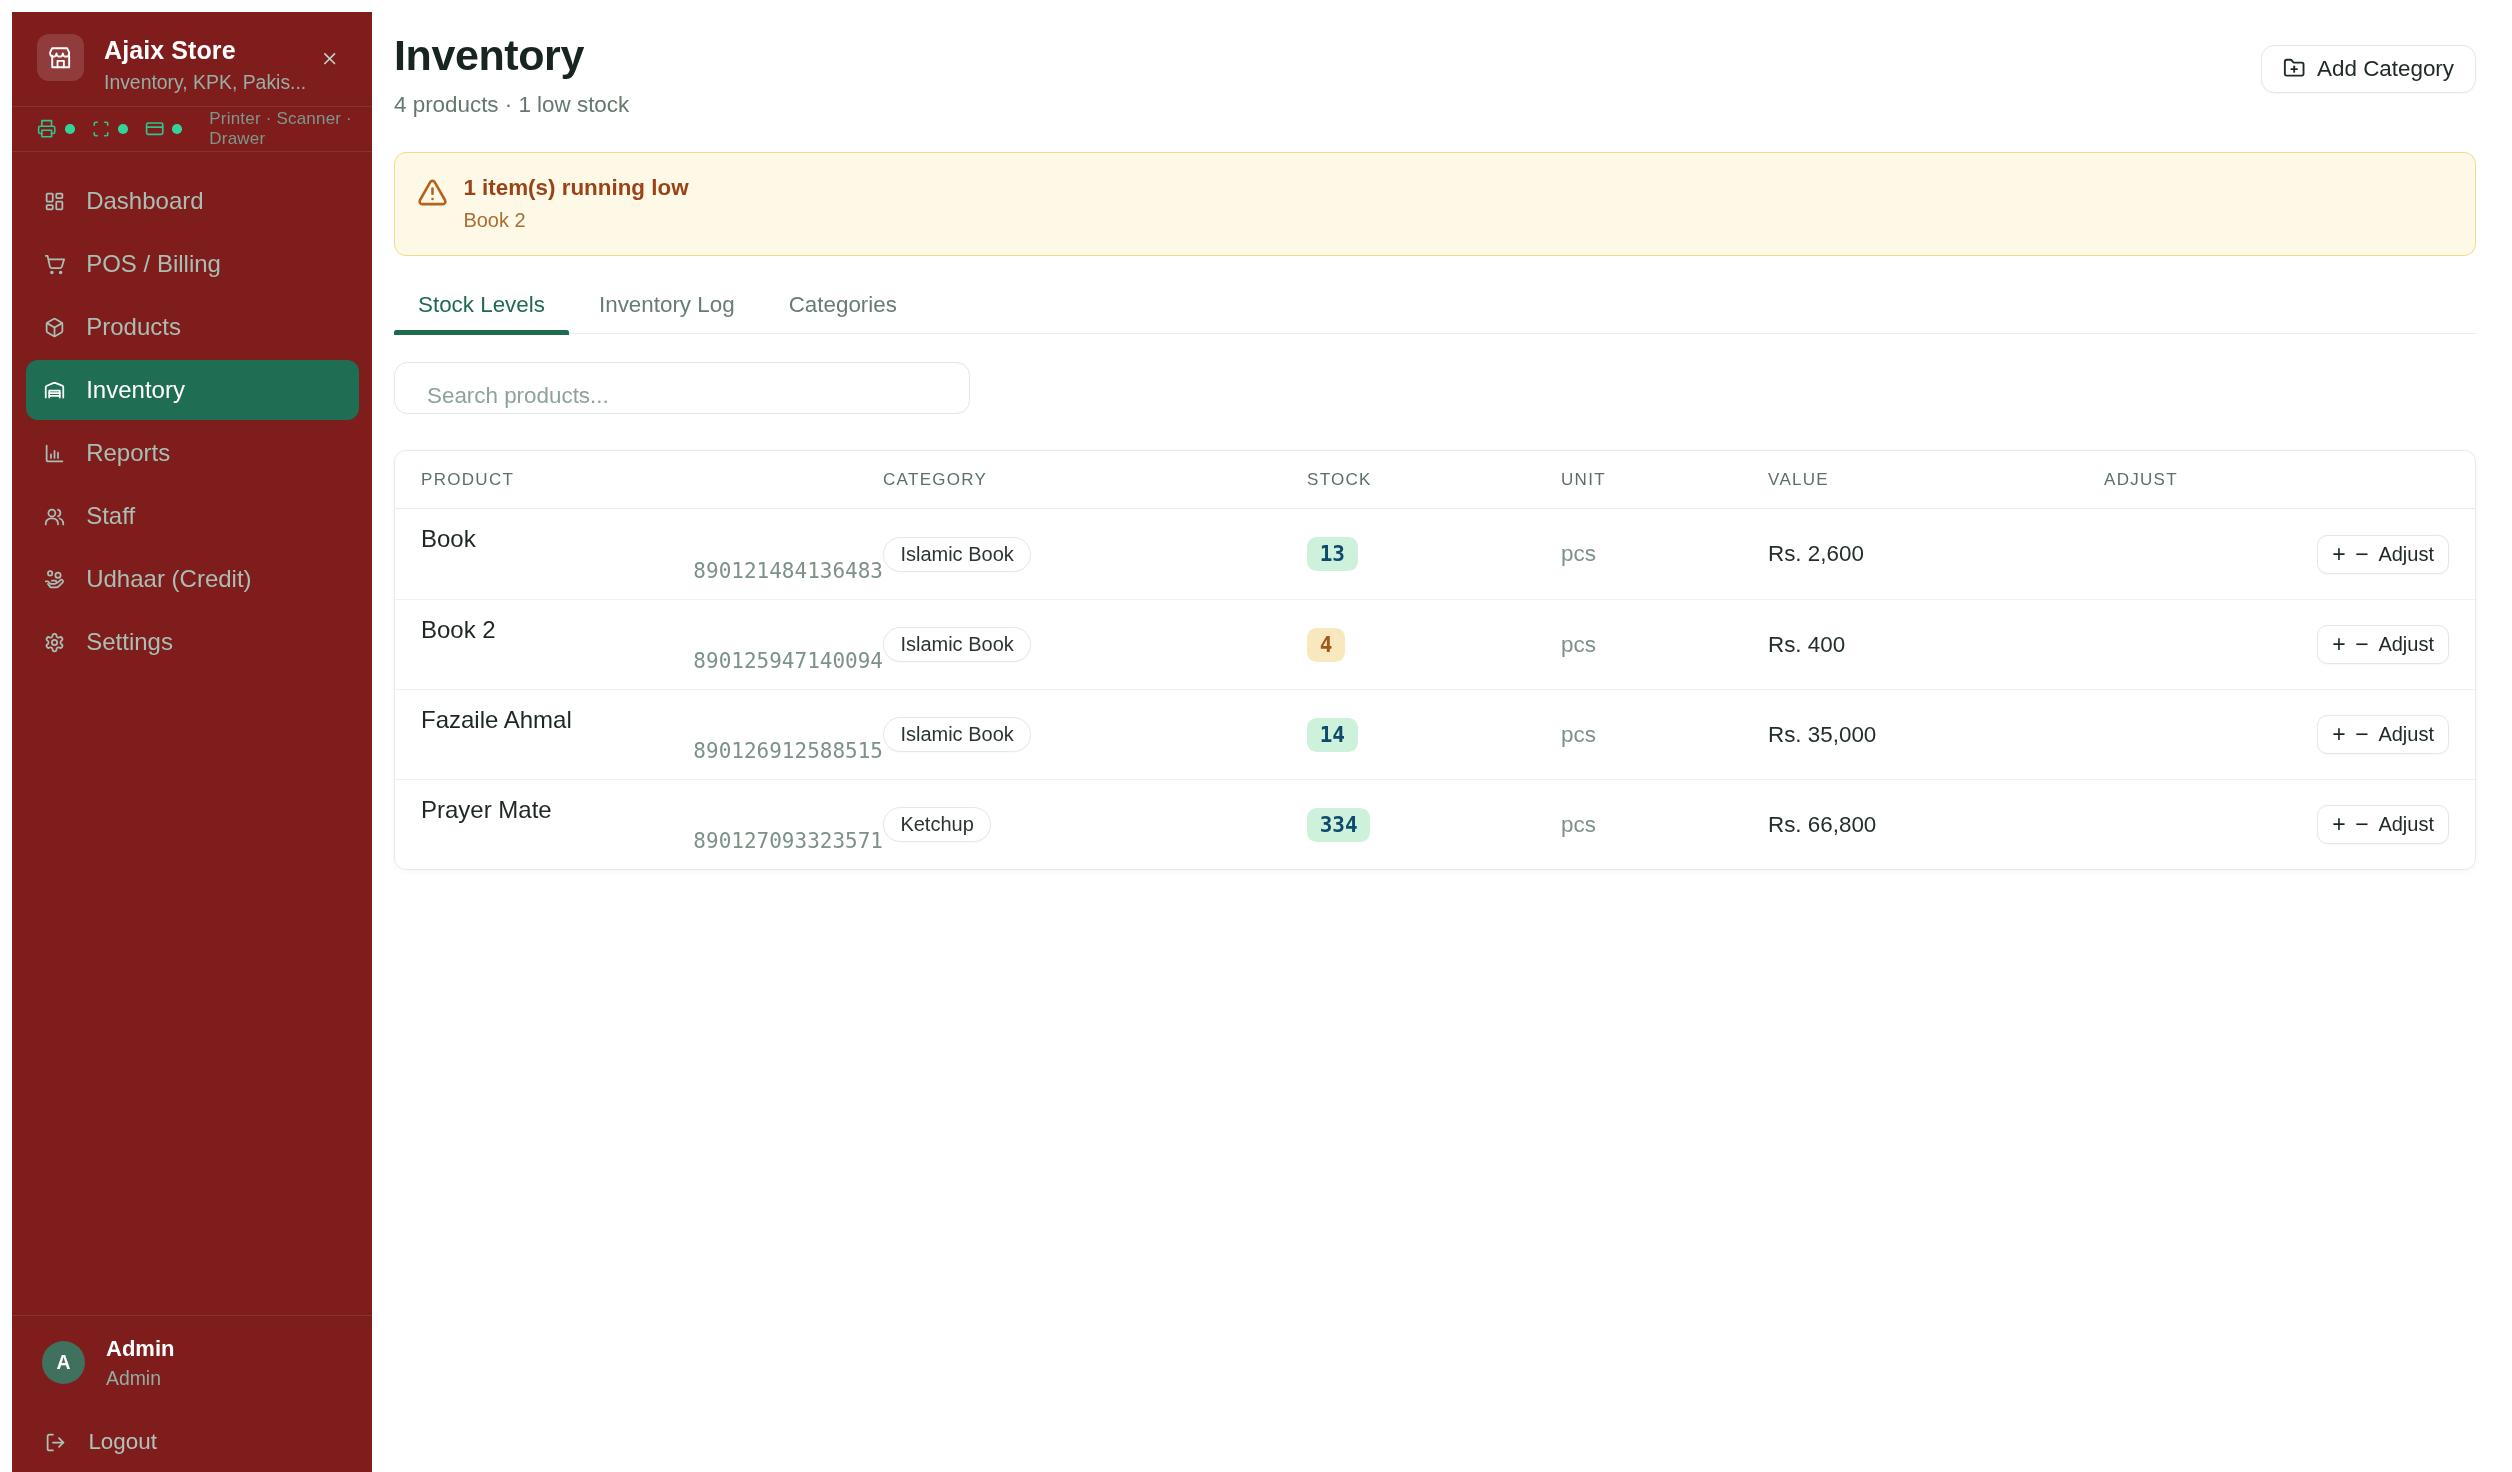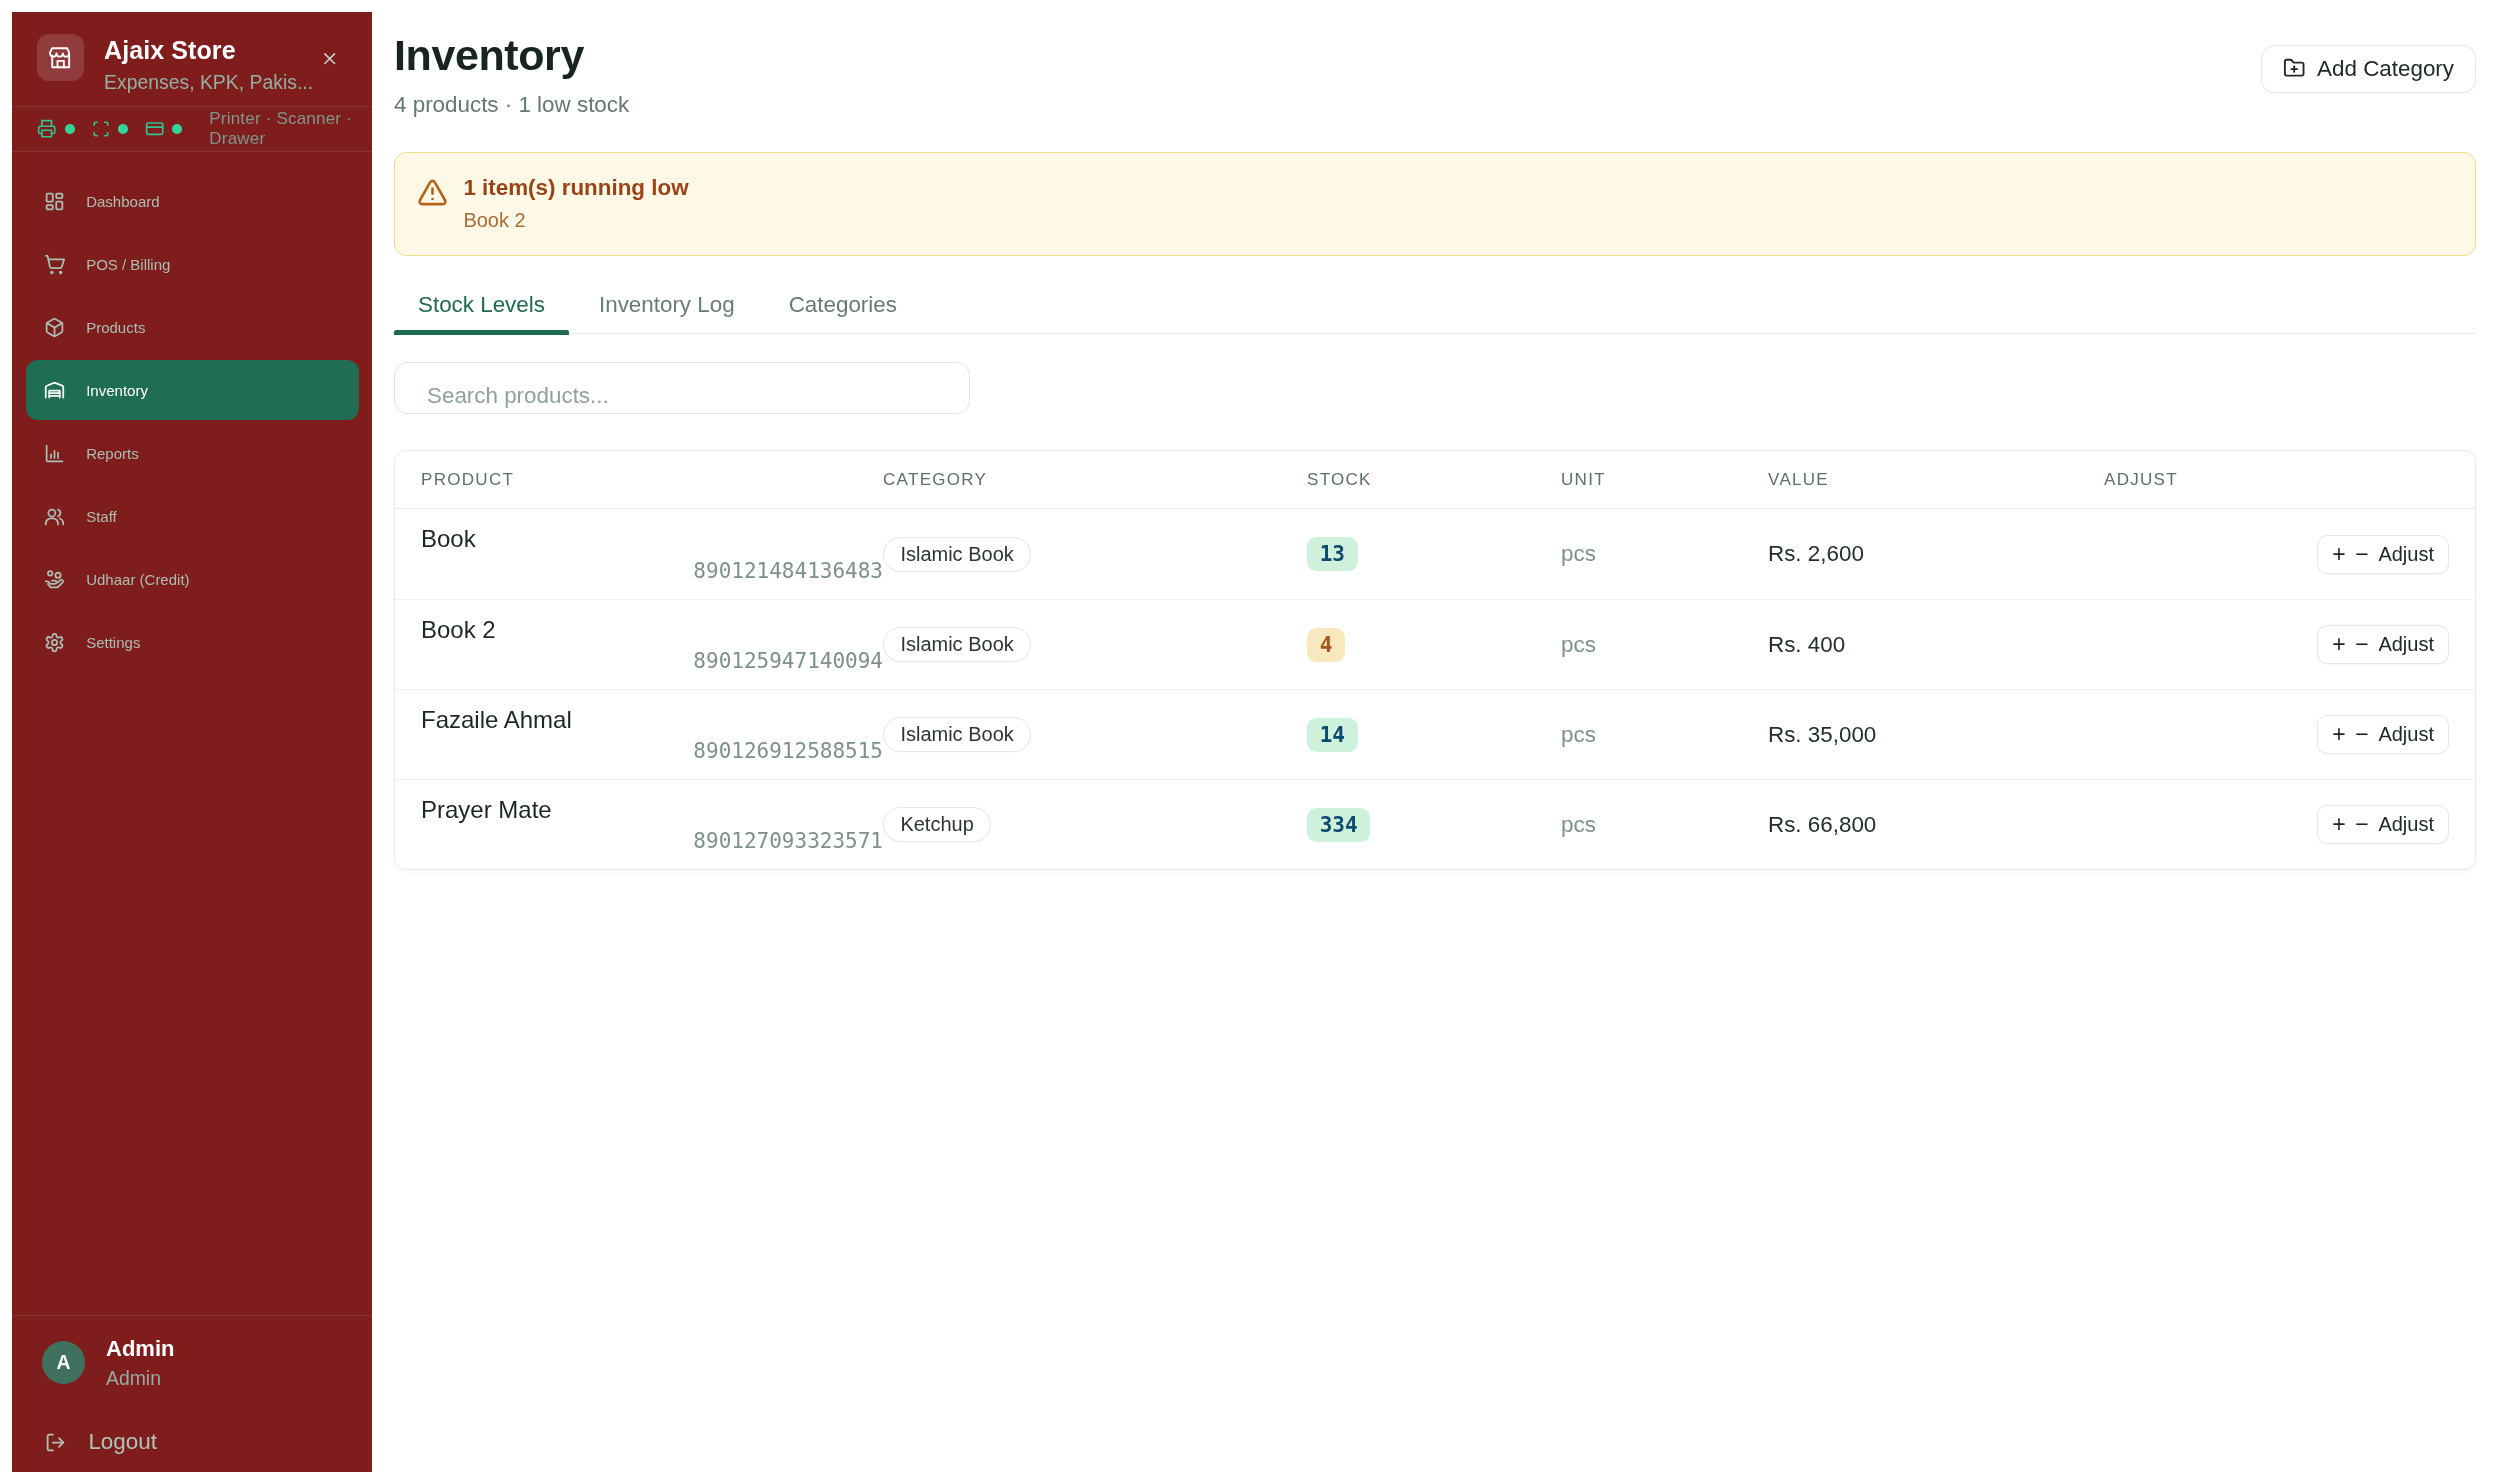--- a/index.html
+++ b/index.html
@@ -19,21 +19,21 @@
   .close-btn { position:absolute; right:33px; top:37px; color:#c2d2c9; cursor:pointer; }
 
   .devices-row { display:flex; align-items:center; height:45px; padding-left:25.4px;
                  border-bottom:1.5px solid rgba(255,255,255,.09); }
   .dev { display:flex; align-items:center; gap:8.2px; margin-right:17px; color:#31c48d; }
   .dot { width:9.7px; height:9.7px; border-radius:50%; background:#34d399; }
   .devices-label { color:#7e978c; font-size:17px; margin-left:10.5px; letter-spacing:0.2px; }
 
   .nav { padding:19.4px 13.5px 0 13.5px; display:flex; flex-direction:column; gap:3px; }
   .nav-item { display:flex; align-items:center; gap:21px; height:60px; padding-left:18.7px;
-              border-radius:12px; color:#a9bfb4; font-size:15px; cursor:pointer; }
+              border-radius:12px; color:#a9bfb4; font-size:24px; cursor:pointer; }
   .nav-item .nicon { width:21px; height:21px; flex:0 0 auto; }
   .nav-item.active { background:#1f6e54; color:#ffffff; }
 
   .sidebar-bottom { position:absolute; left:0; right:0; bottom:0;
                     border-top:1.5px solid rgba(255,255,255,.09); padding:19.4px 30px 30px 30px; }
   .user-row { display:flex; align-items:center; gap:21px; }
   .avatar { width:43px; height:43px; border-radius:50%; background:#40705e; color:#fff;
             display:flex; align-items:center; justify-content:center; font-size:19.4px; font-weight:700; }
   .user-name { color:#fff; font-size:22px; font-weight:700; }
   .user-role { color:#93aca1; font-size:19.4px; margin-top:5.2px; }
@@ -99,21 +99,21 @@
   <div class="store-header">
     <div class="store-tile">
       <svg width="25.4" height="25.4" viewBox="0 0 24 24" fill="none" stroke="currentColor" stroke-width="1.8" stroke-linecap="round" stroke-linejoin="round">
         <path d="M2 7v1a3 3 0 0 0 6 0 3 3 0 0 0 6 0 3 3 0 0 0 6 0V7l-2-4H4Z"></path>
         <path d="M4 10v11h16V10"></path>
           <path d="M9 21v-6h6v6"></path>
       </svg>
     </div>
     <div class="store-meta">
       <div class="store-name">Ajaix Store</div>
-      <div class="store-loc">Expenses, KPK, Pakis...</div>
+      <div class="store-loc">Inventory, KPK, Pakis...</div>
     </div>
     <div class="close-btn">
       <svg width="19.4" height="19.4" viewBox="0 0 24 24" fill="none" stroke="currentColor" stroke-width="2" stroke-linecap="round">
           <path d="M18 6 6 18"></path>
           <path d="m6 6 12 12"></path>
         </svg>
     </div>
   </div>
 
   <div class="devices-row">

